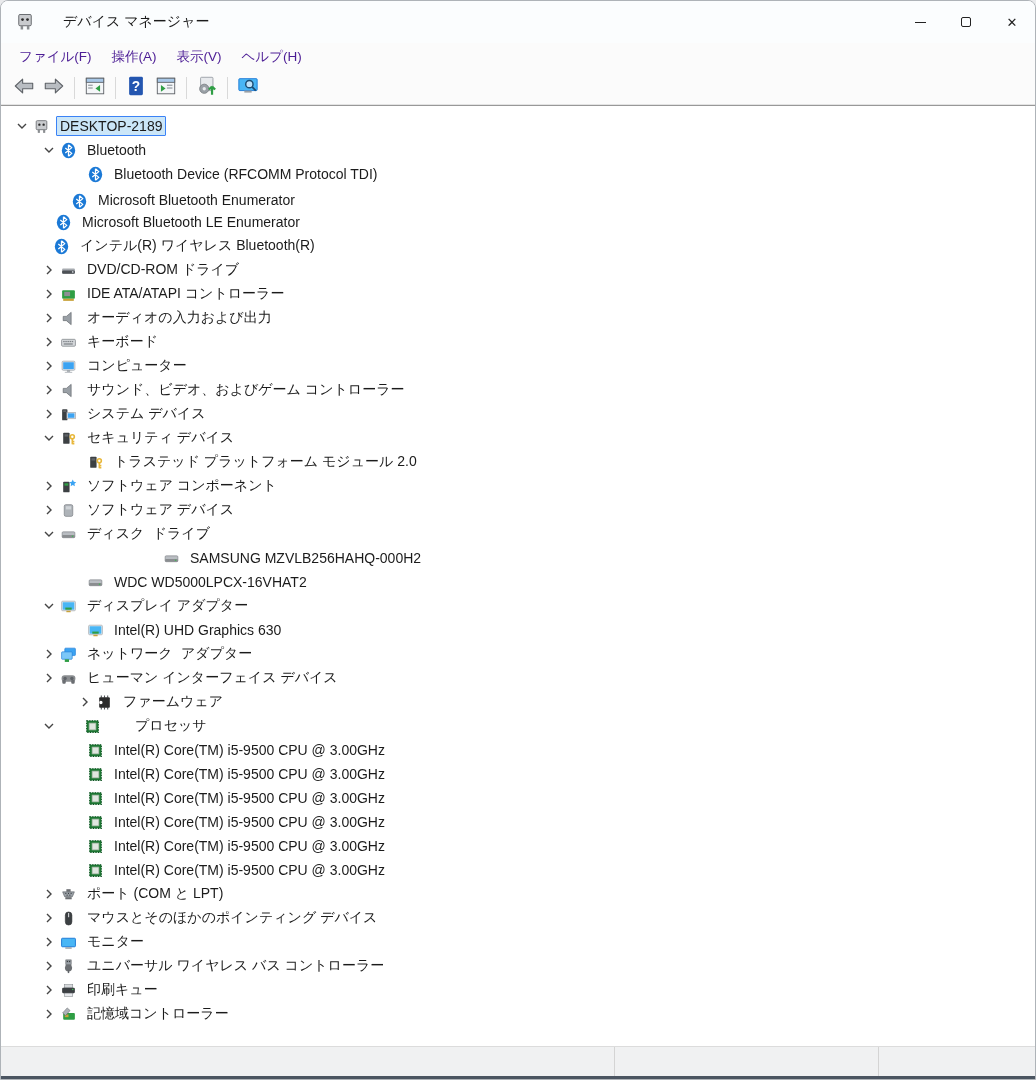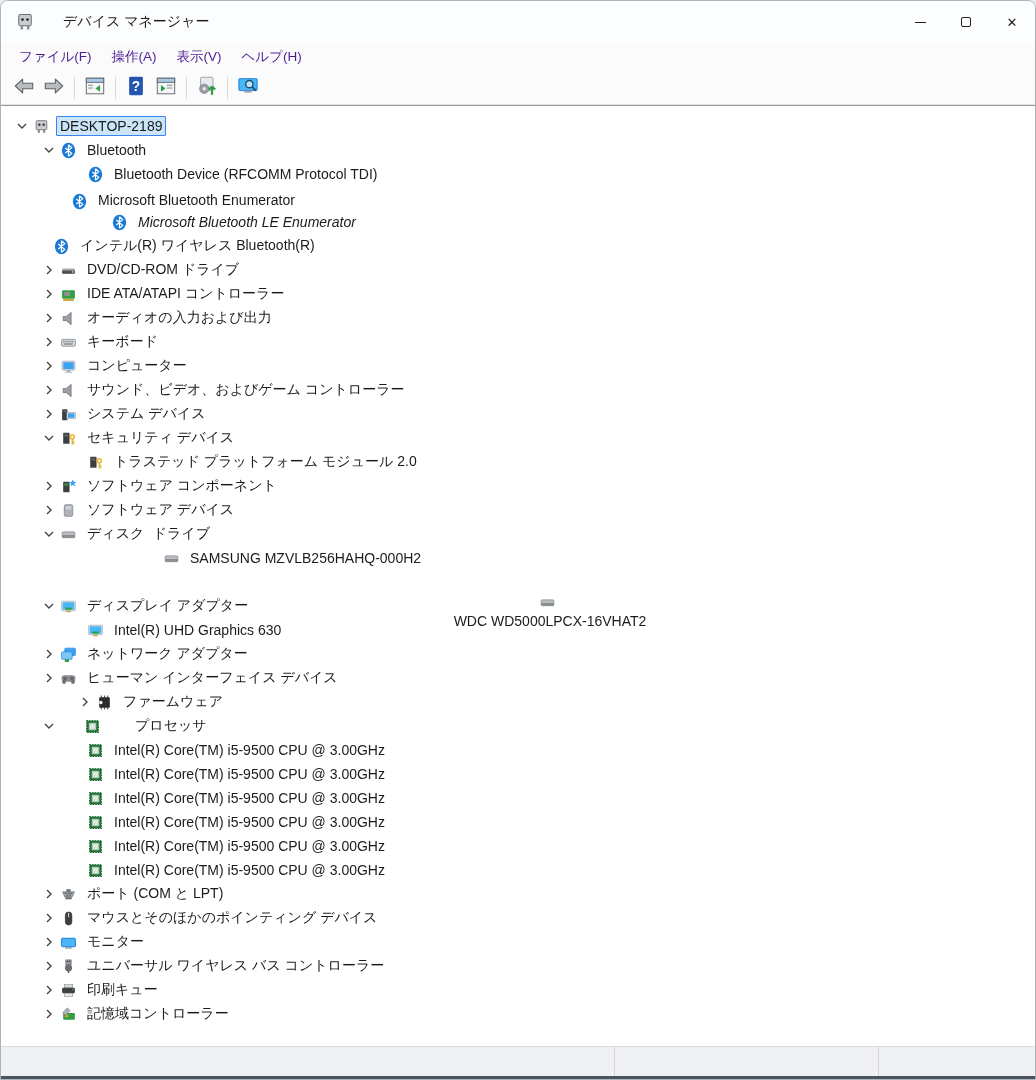--- a/index.html
+++ b/index.html
@@ -182,21 +182,21 @@
       <div class="tree-row" style="padding-left: 48px; align-items: flex-end;">
         <span class="chev"></span>
         <span class="t-icon">
           <svg viewBox="0 0 16 16">
             <ellipse cx="8" cy="8" rx="6.3" ry="7.2" fill="#1b79d6"></ellipse>
             <path d="M8 2.6 v10.8 M8 2.6 l3.1 2.7 L5 10.3 M8 13.4 l3.1 -2.7 L5 5.7" stroke="#fff" stroke-width="1.2" fill="none" stroke-linejoin="round"></path>
           </svg>
         </span>
         <span class="t-label">Microsoft Bluetooth Enumerator</span>
       </div>
-      <div class="tree-row" style="padding-left: 88px; font-style: italic;">
+      <div class="tree-row" style="padding-left: 32px;">
         <span class="chev"></span>
         <span class="t-icon">
           <svg viewBox="0 0 16 16">
             <ellipse cx="8" cy="8" rx="6.3" ry="7.2" fill="#1b79d6"></ellipse>
             <path d="M8 2.6 v10.8 M8 2.6 l3.1 2.7 L5 10.3 M8 13.4 l3.1 -2.7 L5 5.7" stroke="#fff" stroke-width="1.2" fill="none" stroke-linejoin="round"></path>
           </svg>
         </span>
         <span class="t-label">Microsoft Bluetooth LE Enumerator</span>
       </div>
       <div class="tree-row" style="padding-left: 30px;">
@@ -394,21 +394,21 @@
         <span class="chev"></span>
         <span class="t-icon">
           <svg viewBox="0 0 16 16">
             <rect x="2" y="5.5" width="12" height="5.5" rx="1" fill="#b9bdc2" stroke="#7f8388" stroke-width="0.6"></rect>
             <rect x="2" y="8.5" width="12" height="2.5" rx="1" fill="#8a8d90"></rect>
             <circle cx="11.8" cy="9.7" r="0.7" fill="#3fba54"></circle>
           </svg>
         </span>
         <span class="t-label">SAMSUNG MZVLB256HAHQ-000H2</span>
       </div>
-      <div class="tree-row" style="padding-left: 64px; flex-direction: column;">
+      <div class="tree-row" style="padding-left: 64px;">
         <span class="chev"></span>
         <span class="t-icon">
           <svg viewBox="0 0 16 16">
             <rect x="2" y="5.5" width="12" height="5.5" rx="1" fill="#b9bdc2" stroke="#7f8388" stroke-width="0.6"></rect>
             <rect x="2" y="8.5" width="12" height="2.5" rx="1" fill="#8a8d90"></rect>
             <circle cx="11.8" cy="9.7" r="0.7" fill="#3fba54"></circle>
           </svg>
         </span>
         <span class="t-label">WDC WD5000LPCX-16VHAT2</span>
       </div>
@@ -433,21 +433,21 @@
         <span class="t-icon">
           <svg viewBox="0 0 16 16">
             <rect x="1.5" y="3" width="13" height="9" rx="1" fill="#e8eaed" stroke="#9aa0a6" stroke-width="0.6"></rect>
             <rect x="2.5" y="4" width="11" height="7" fill="#49b6f5"></rect>
             <rect x="5" y="9" width="6" height="2" fill="#2f9e44"></rect>
             <rect x="6" y="12" width="4" height="1.4" fill="#c8a23a"></rect>
           </svg>
         </span>
         <span class="t-label">Intel(R) UHD Graphics 630</span>
       </div>
-      <div class="tree-row" style="padding-left: 37px;">
+      <div class="tree-row" style="padding-left: 37px; font-family: Liberation Mono, monospace;">
         <span class="chev">
           <svg viewBox="0 0 10 10">
             <path d="M3 1 L7 5 L3 9"></path>
           </svg>
         </span>
         <span class="t-icon">
           <svg viewBox="0 0 16 16">
             <rect x="4.5" y="2" width="10" height="7" rx="0.8" fill="#3ba3f2" stroke="#1b79d6" stroke-width="0.6"></rect>
             <rect x="1.5" y="5.5" width="10" height="7" rx="0.8" fill="#7cc7f8" stroke="#1b79d6" stroke-width="0.6"></rect>
             <rect x="4.5" y="12.5" width="4" height="2.5" fill="#2f9e44"></rect>

